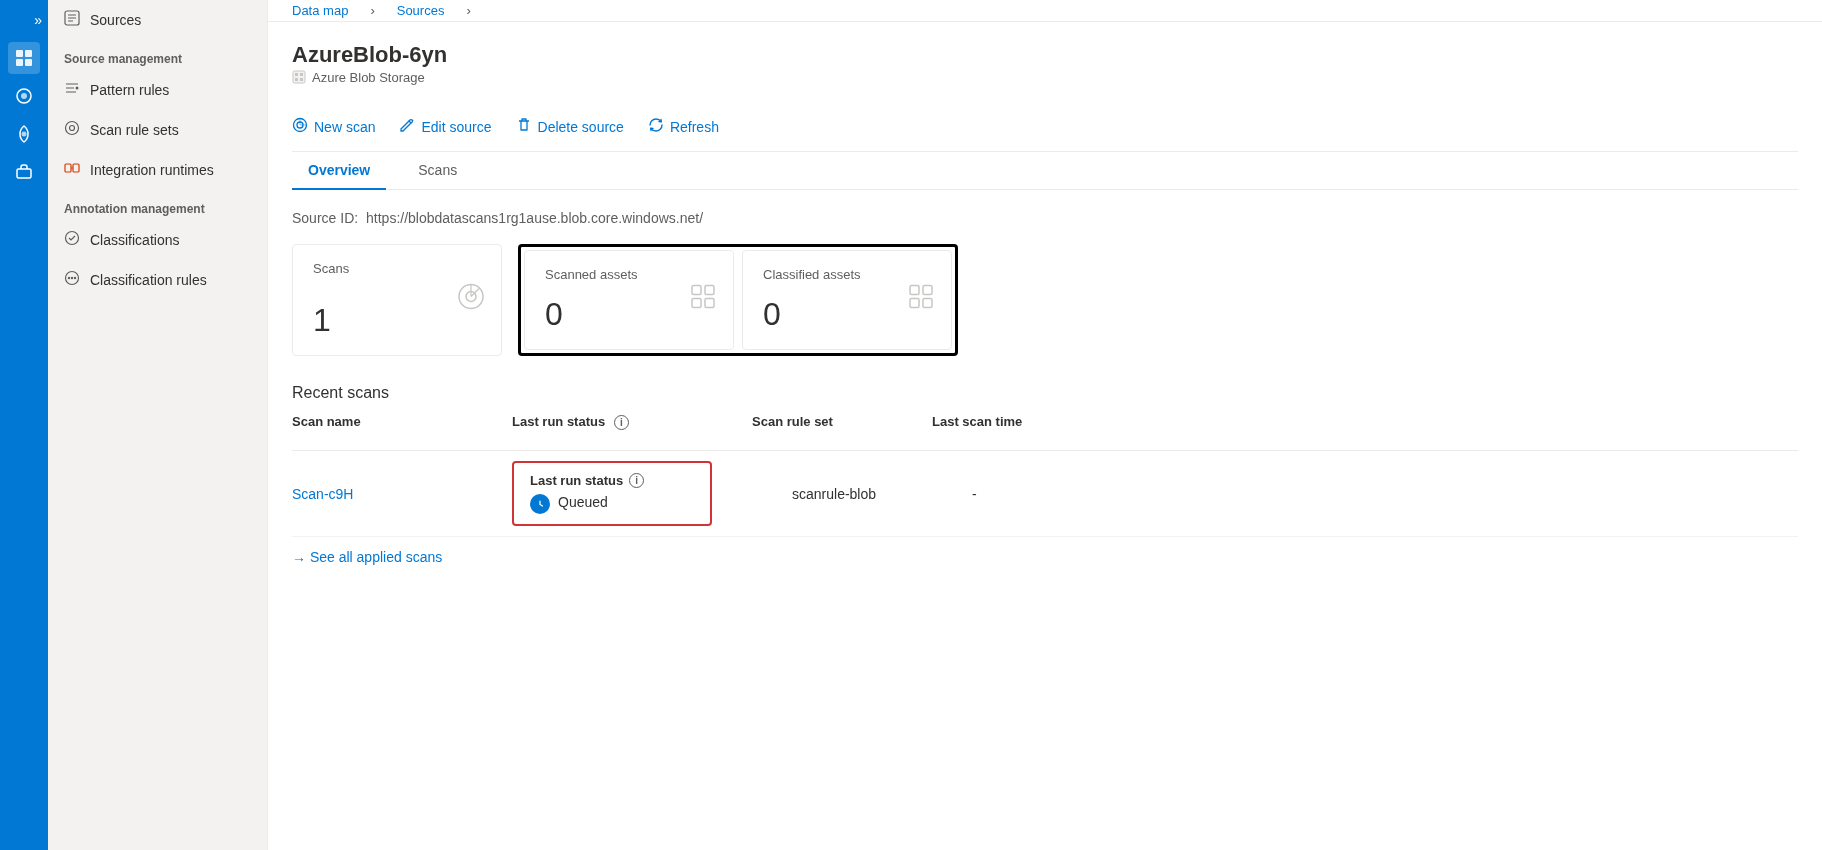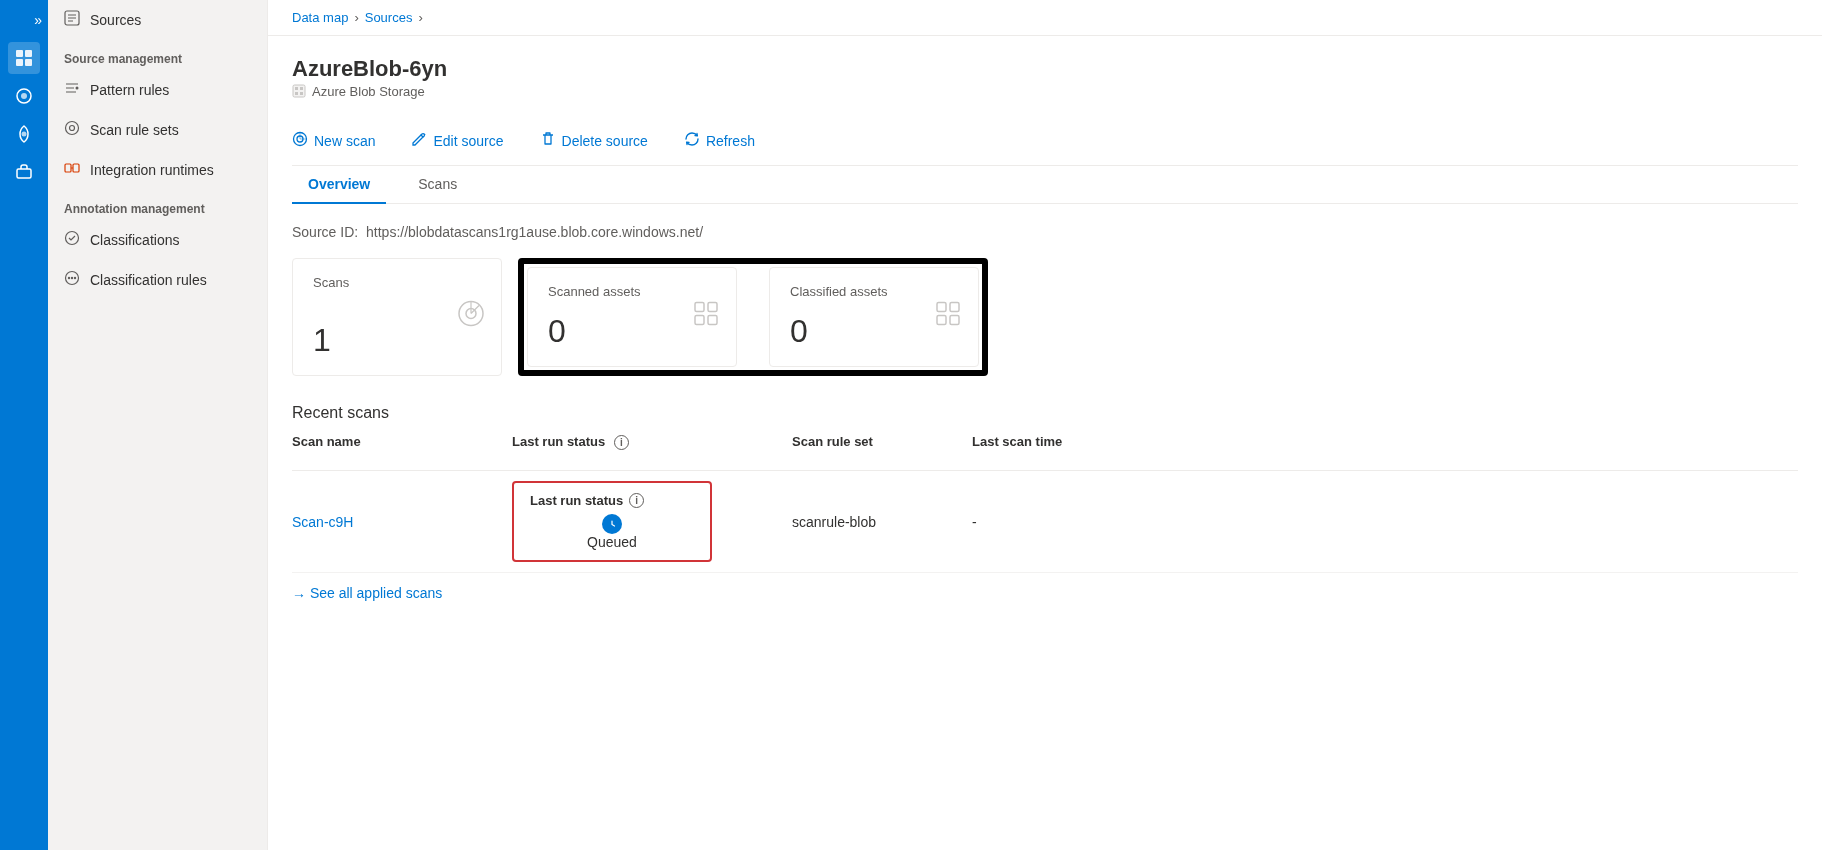--- a/index.html
+++ b/index.html
@@ -71,24 +71,24 @@
     
     .main {
       flex: 1;
       display: flex;
       flex-direction: column;
       overflow: hidden;
     }
 
     
     .breadcrumb {
-      padding: 10px 24px;
-      display: flex;
-      align-items: center;
-      gap: 6px;
+      padding: 3px 24px;
+      display: flex;
+      align-items: center;
+      gap: 22px;
       font-size: 13px;
       color: #0078d4;
       border-bottom: 1px solid #edebe9;
     }
     .breadcrumb a { color: #0078d4; text-decoration: none; cursor: pointer; }
     .breadcrumb .sep { color: #605e5c; }
 
     
     .content {
       flex: 1;
@@ -108,21 +108,21 @@
       display: flex;
       align-items: flex-start;
       gap: 6px;
       margin-bottom: 16px;
     }
 
     
     .toolbar {
       display: flex;
       align-items: center;
-      gap: 36px;
+      gap: 24px;
       padding: 10px 0;
       border-bottom: 1px solid #edebe9;
       margin-bottom: 0;
     }
     .toolbar-btn {
       display: flex;
       align-items: center;
       gap: 6px;
       color: #0078d4;
       cursor: pointer;
@@ -397,21 +397,21 @@
         <div class="stat-value">1</div>
         <span class="stat-icon">
           <svg width="28" height="28" viewBox="0 0 28 28" fill="none">
             <circle cx="14" cy="14" r="12" stroke="#c8c6c4" stroke-width="1.5" fill="none"></circle>
             <circle cx="14" cy="14" r="5" stroke="#c8c6c4" stroke-width="1.5" fill="none"></circle>
             <path d="M14 2V14M14 14L22 6" stroke="#c8c6c4" stroke-width="1.2"></path>
           </svg>
         </span>
       </div>
 
-      <div style="display:flex; gap:32px; border:6px solid #000000; border-radius:4px; padding:3px;">
+      <div style="display:flex; gap:8px; border:3px solid #000000; border-radius:4px; padding:3px;">
 
         <div class="stat-card" style="min-width:210px; border:1px solid #edebe9;">
           <div class="stat-label">Scanned assets</div>
           <div class="stat-value">0</div>
           <span class="stat-icon">
             <svg width="28" height="28" viewBox="0 0 28 28" fill="none">
               <rect x="3" y="3" width="9" height="9" rx="1.5" stroke="#c8c6c4" stroke-width="1.5" fill="none"></rect>
               <rect x="16" y="3" width="9" height="9" rx="1.5" stroke="#c8c6c4" stroke-width="1.5" fill="none"></rect>
               <rect x="3" y="16" width="9" height="9" rx="1.5" stroke="#c8c6c4" stroke-width="1.5" fill="none"></rect>
               <rect x="16" y="16" width="9" height="9" rx="1.5" stroke="#c8c6c4" stroke-width="1.5" fill="none"></rect>
@@ -431,40 +431,40 @@
             </svg>
           </span>
         </div>
       </div>
     </div>
 
     <div class="section-title">Recent scans</div>
 
     <div style="display:flex; border-bottom:1px solid #edebe9; padding-bottom:20px;">
       <div style="width:220px; font-weight:600; font-size:13px;">Scan name</div>
-      <div style="width:280px; font-weight:600; font-size:13px;">
+      <div style="width:240px; font-weight:600; font-size:13px;">
         <span>Last run status</span>
         <span style="display:inline-flex; align-items:center; justify-content:center; width:15px; height:15px; border:1px solid #605e5c; border-radius:50%; font-size:10px; color:#605e5c; margin-left:5px; cursor:pointer;">i</span>
       </div>
       <div style="width:180px; font-weight:600; font-size:13px;">Scan rule set</div>
       <div style="font-weight:600; font-size:13px;">Last scan time</div>
     </div>
 
     <div style="display:flex; align-items:center; padding:10px 0; border-bottom:1px solid #f3f2f1;">
       <div style="width:220px;">
         <a style="color:#0078d4; cursor:pointer; text-decoration:none; font-size:14px;">Scan-c9H</a>
       </div>
 
       <div style="width:280px;">
         <div style="border:2px solid #d13438; border-radius:4px; padding:10px 16px; display:inline-flex; flex-direction:column; gap:2px; min-width:200px;">
           <div style="display:flex; align-items:center; gap:6px; font-weight:600; font-size:13px; padding-bottom:4px;">
             <span>Last run status</span>
             <span style="display:inline-flex; align-items:center; justify-content:center; width:15px; height:15px; border:1px solid #605e5c; border-radius:50%; font-size:10px; color:#605e5c; cursor:pointer;">i</span>
           </div>
-          <div style="display:flex; align-items:center; gap:0; font-size:14px;flex-direction:column;">
+          <div style="display:flex; gap:8px; font-size:14px;">
             <span style="width:20px; height:20px; background:#0078d4; border-radius:50%; display:inline-flex; align-items:center; justify-content:center; flex-shrink:0;">
               <svg width="12" height="12" viewBox="0 0 12 12" fill="none">
                 <circle cx="6" cy="6" r="5" fill="#0078d4"></circle>
                 <path d="M6 3V6.5L8.5 8" stroke="white" stroke-width="1.2" stroke-linecap="round"></path>
               </svg>
             </span>
             <span>Queued</span>
           </div>
         </div>
       </div>

